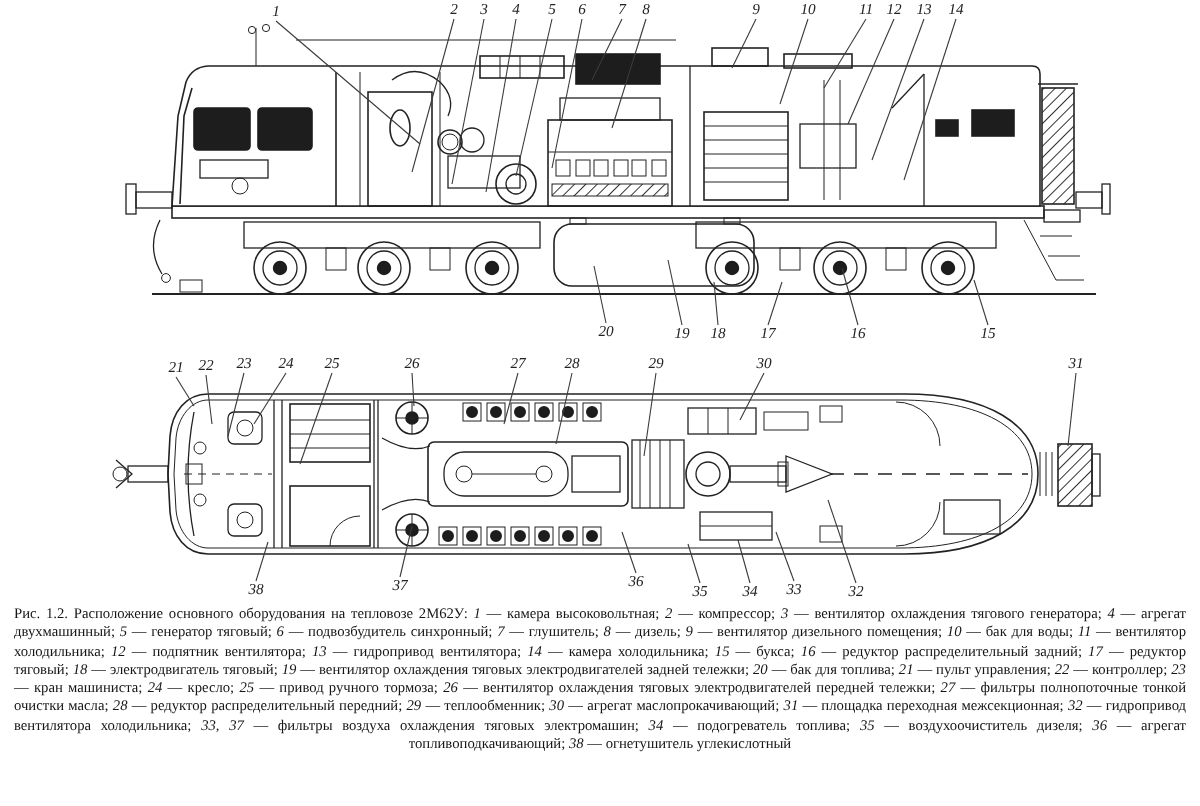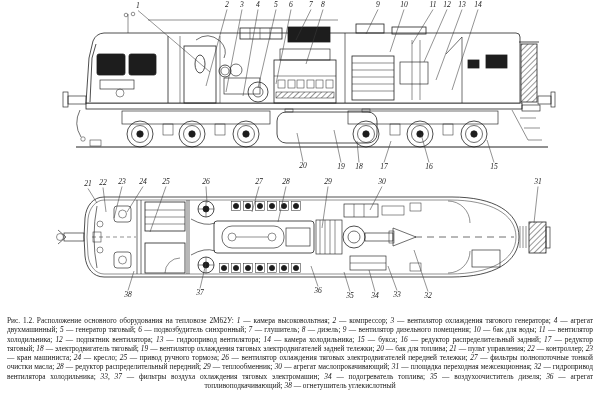--- a/index.html
+++ b/index.html
@@ -6,21 +6,21 @@
   .page{position:relative;width:600px;height:403px;background:#fff;overflow:hidden;
         font-family:"Liberation Serif",serif;color:#1a1a1a;}
   svg{display:block;}
   .art{stroke:#222;fill:none;stroke-width:0.8;}
   .thin{stroke-width:0.5;}
   .med{stroke-width:0.65;}
   .dark{fill:#1d1d1d;stroke:#1d1d1d;}
   .white{fill:#fff;}
   .leader{stroke:#3a3a3a;stroke-width:0.55;fill:none;}
   .callout{font:italic 7.6px "Liberation Serif",serif;fill:#222;text-anchor:middle;stroke:none;}
-  .caption{position:absolute;left:0;top:316px;width:586px;padding:0 7px;margin:0;
+  .caption{position:absolute;left:0;top:302px;width:586px;padding:0 7px;margin:0;
            font-size:7.35px;line-height:9.3px;text-align:justify;text-align-last:center;color:#151515;}
   .caption i{font-style:italic;}
 </style>
 </head>
 <body>
 
 <div class="page">
 
   <svg width="600" height="300" viewBox="0 0 600 300">
     <defs>

